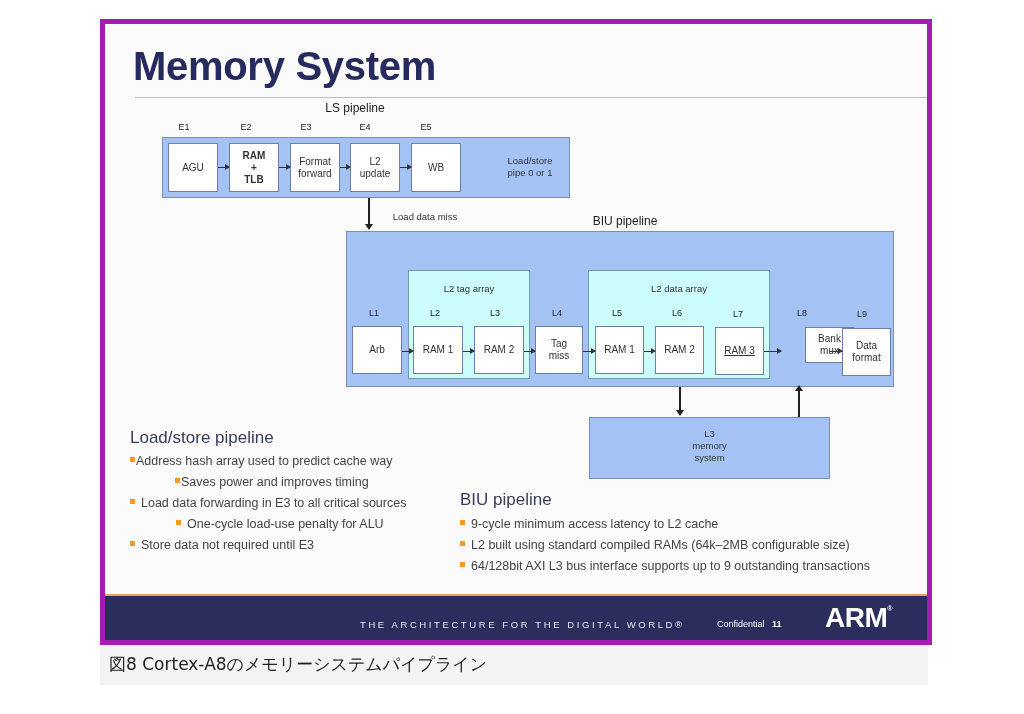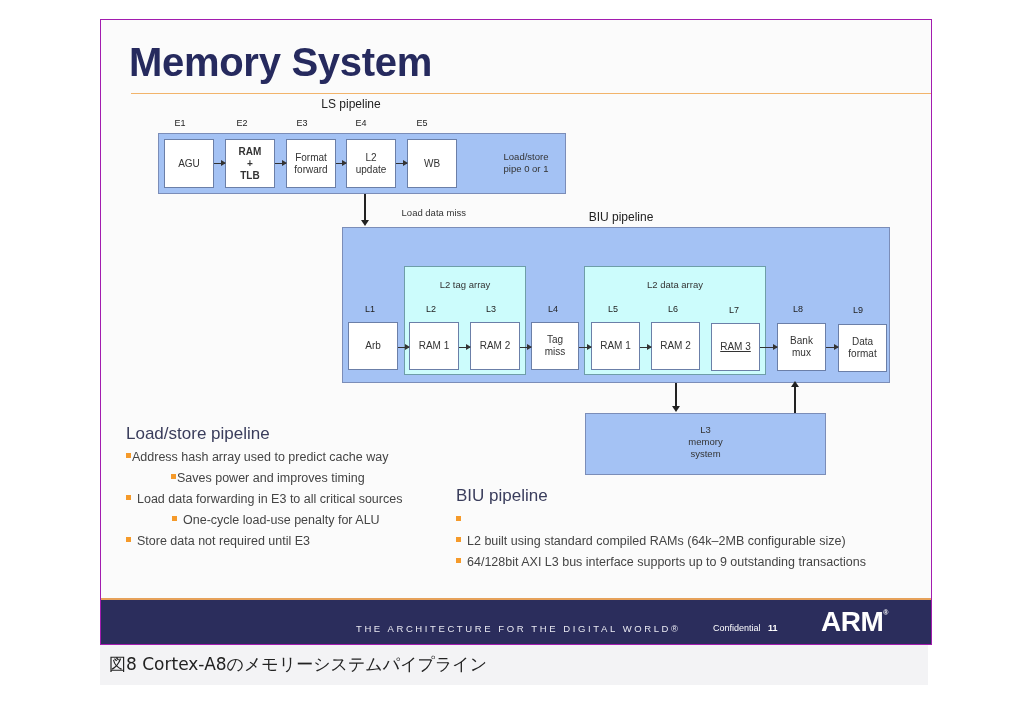--- a/index.html
+++ b/index.html
@@ -1,17 +1,17 @@
 <!DOCTYPE html>
 <html><head>
 <meta charset="utf-8">
 <style>
   html, body { margin:0; padding:0; background:#ffffff; }
   body { width:1024px; height:714px; position:relative; overflow:hidden; font-family:"Liberation Sans", sans-serif; }
-  .slide { position:absolute; left:100px; top:19px; width:832px; height:626px; background:#fbfbfb; border:1px solid #a21caf; box-sizing:border-box; }
+  .slide { position:absolute; left:100px; top:19px; width:832px; height:626px; background:#fbfbfb; border:5px solid #a21caf; box-sizing:border-box; }
   .title { position:absolute; left:28px; top:20px; font-size:40px; font-weight:bold; color:#262a5e; letter-spacing:-0.3px; }
   .rule { position:absolute; left:30px; right:0; top:73px; height:1px; background:#f2b46b; }
   .lbl { position:absolute; font-size:11px; color:#222; text-align:center; }
   .box { position:absolute; background:#ffffff; border:1px solid #6b7fa8; box-sizing:border-box; display:flex; align-items:center; justify-content:center; text-align:center; font-size:10px; color:#333; line-height:12px; }
   .blue { position:absolute; background:#a4c2f4; border:1.5px solid #7b8db8; box-sizing:border-box; }
   .cyan { position:absolute; background:#ccfcfc; border:1px solid #6e9ea8; box-sizing:border-box; }
   .arrowh { position:absolute; height:1px; background:#333; }
   .arrowh::after { content:""; position:absolute; right:-1px; top:-3px; border-left:5px solid #333; border-top:3.5px solid transparent; border-bottom:3.5px solid transparent; }
   .arrowv { position:absolute; width:2px; background:#222; }
   .arrowv.down::after { content:""; position:absolute; left:-3px; bottom:-2px; border-top:6px solid #222; border-left:4px solid transparent; border-right:4px solid transparent; }
@@ -72,21 +72,21 @@
   <div class="lbl" style="left:390px;top:131px;width:70px;font-size:9.5px;line-height:12px;color:#333;text-align:center;">
     <div>Load/store</div>
     <div>pipe 0 or 1</div>
   </div>
   <div class="arrowh" style="left:113px;top:143px;width:11px;"></div>
   <div class="arrowh" style="left:174px;top:143px;width:11px;"></div>
   <div class="arrowh" style="left:235px;top:143px;width:10px;"></div>
   <div class="arrowh" style="left:295px;top:143px;width:11px;"></div>
 
   <div class="arrowv down" style="left:263px;top:174px;height:30px;"></div>
-  <div class="lbl" style="left:275px;top:187px;width:90px;text-align:right;font-size:9.5px;color:#333;">Load data miss</div>
+  <div class="lbl" style="left:275px;top:187px;width:90px;text-align:center;font-size:9.5px;color:#333;">Load data miss</div>
 
   <div class="lbl" style="left:470px;top:190px;width:100px;font-size:12px;">BIU pipeline</div>
   <div class="blue" style="left:241px;top:207px;width:548px;height:156px;"></div>
 
   <div class="cyan" style="left:303px;top:246px;width:122px;height:109px;"></div>
   <div class="lbl" style="left:303px;top:259px;width:122px;font-size:9.5px;color:#333;">L2 tag array</div>
   <div class="cyan" style="left:483px;top:246px;width:182px;height:109px;"></div>
   <div class="lbl" style="left:483px;top:259px;width:182px;font-size:9.5px;color:#333;">L2 data array</div>
 
   <div class="lbl" style="left:254px;top:284px;width:30px;font-size:9px;">L1</div>
@@ -116,21 +116,21 @@
   </div>
   <div class="box" style="left:490px;top:302px;width:49px;height:48px;">
       <span>RAM 1</span>
     </div>
   <div class="box" style="left:550px;top:302px;width:49px;height:48px;">
       <span>RAM 2</span>
     </div>
   <div class="box" style="left:610px;top:303px;width:49px;height:48px;text-decoration:underline;">
       <span>RAM 3</span>
     </div>
-  <div class="box" style="left:676px;top:303px;width:49px;height:48px;">
+  <div class="box" style="left:700px;top:303px;width:49px;height:36px;">
     <div>
         <div>Bank</div>
         <div>mux</div>
       </div>
   </div>
   <div class="box" style="left:737px;top:304px;width:49px;height:48px;">
     <div>
         <div>Data</div>
         <div>format</div>
       </div>
@@ -157,21 +157,21 @@
   <ul class="bullets" style="left:25px;top:427px;">
     <li><span class="sq" style="margin-right:1px;"></span><span>Address hash array used to predict cache way</span></li>
     <li style="padding-left:45px;"><span class="sq" style="margin-right:1px;"></span><span>Saves power and improves timing</span></li>
     <li><span class="sq"></span><span>Load data forwarding in E3 to all critical sources</span></li>
     <li style="padding-left:46px;"><span class="sq"></span><span>One-cycle load-use penalty for ALU</span></li>
     <li><span class="sq"></span><span>Store data not required until E3</span></li>
   </ul>
 
   <div class="sechead" style="left:355px;top:466px;">BIU pipeline</div>
   <ul class="bullets" style="left:355px;top:490px;">
-    <li><span class="sq"></span></li>
+    <li><span class="sq"></span><span>9-cycle minimum access latency to L2 cache</span></li>
     <li><span class="sq"></span><span>L2 built using standard compiled RAMs (64k–2MB configurable size)</span></li>
     <li><span class="sq"></span><span>64/128bit AXI L3 bus interface supports up to 9 outstanding transactions</span></li>
   </ul>
 
   <div class="footer">
     <div class="tagline">THE ARCHITECTURE FOR THE DIGITAL WORLD®</div>
     <div class="conf"><span>Confidential</span>&nbsp;&nbsp;&nbsp;<span style="font-weight:bold;">11</span></div>
     <div class="logo"><span>ARM</span><sup>®</sup></div>
   </div>
 </div>

